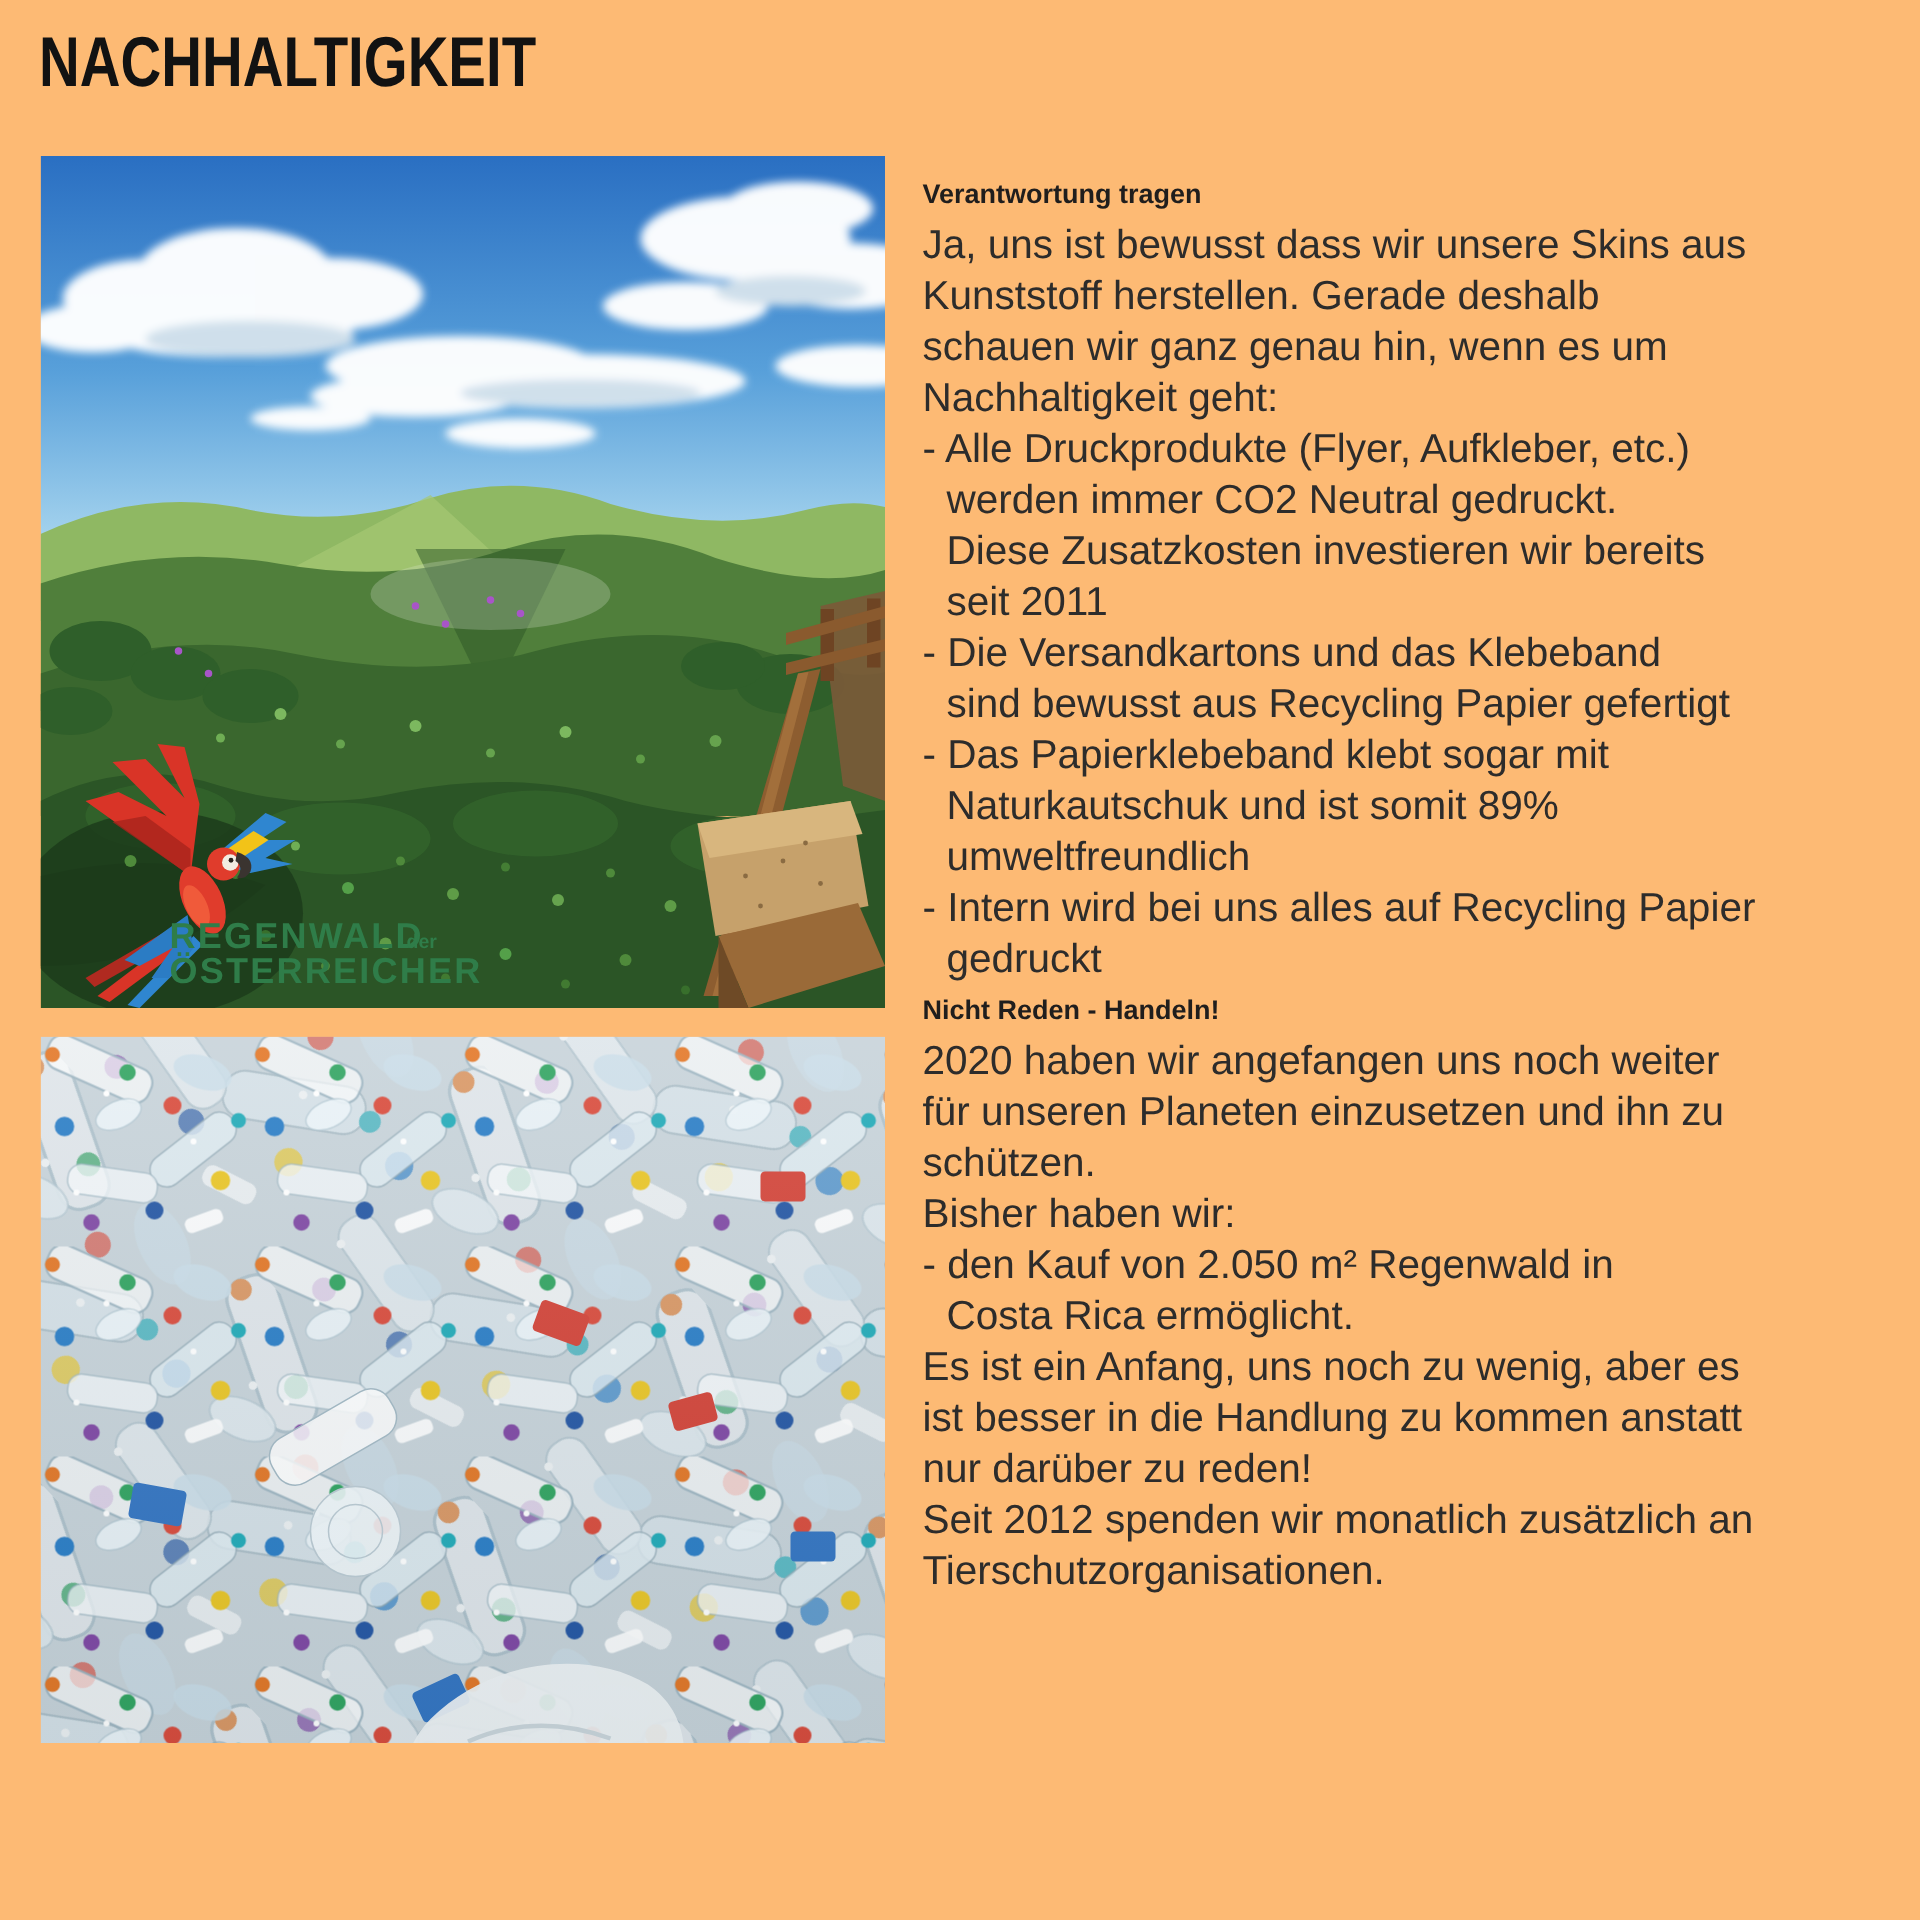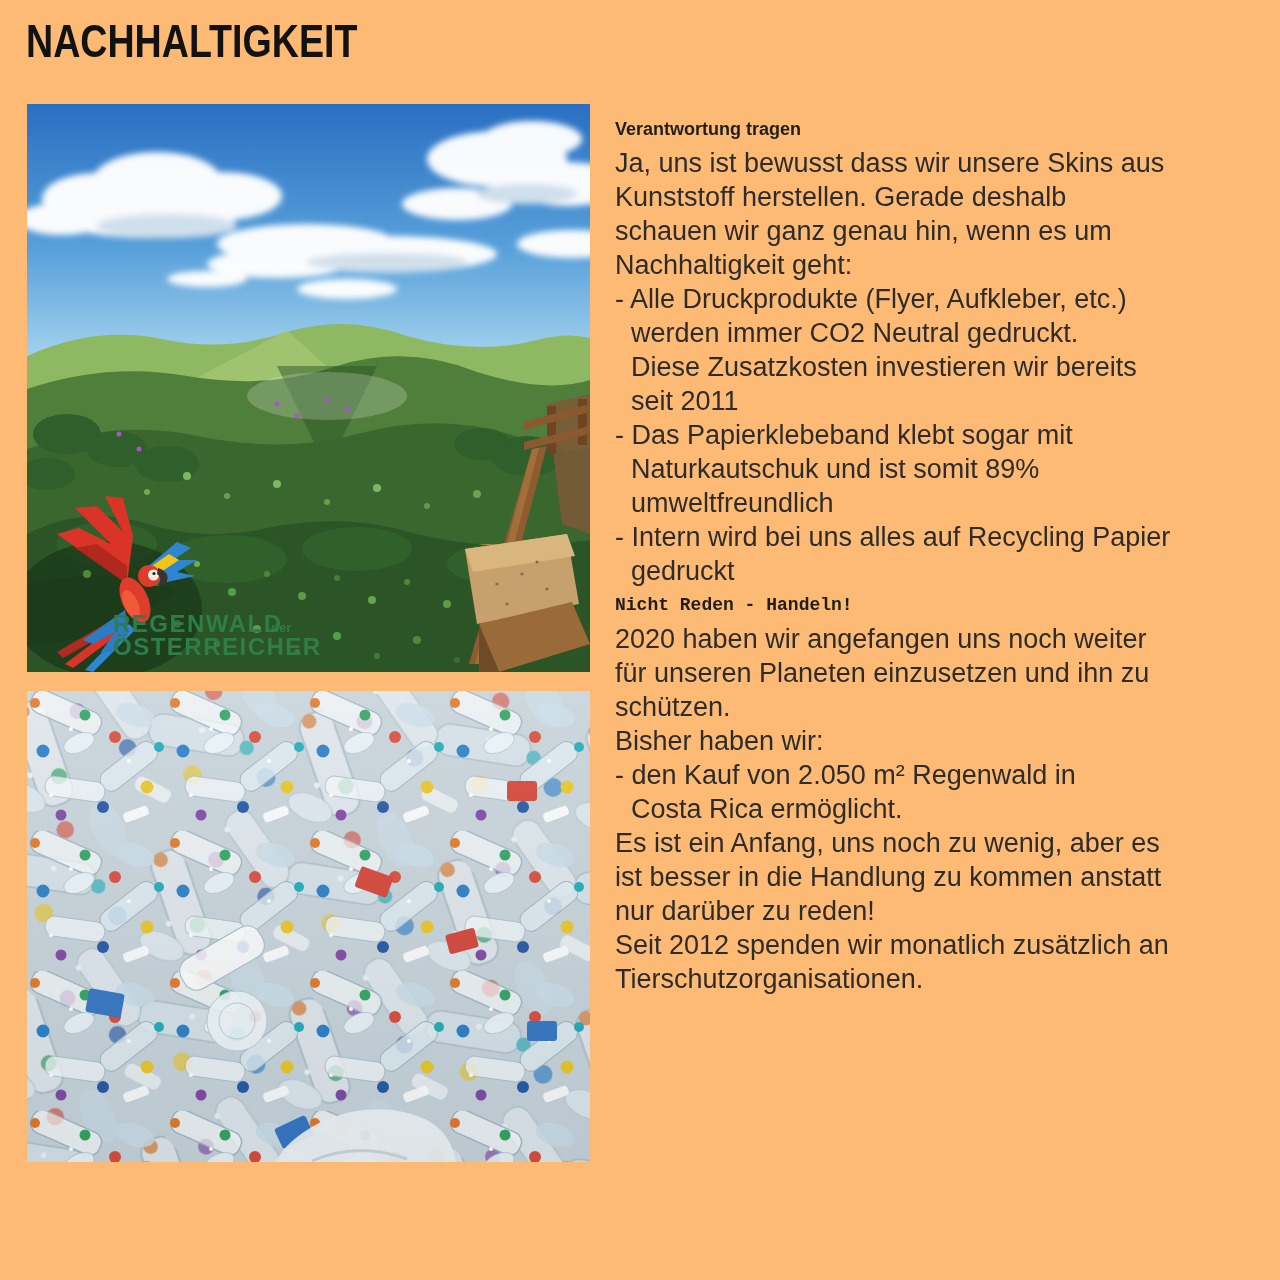--- a/index.html
+++ b/index.html
@@ -9,21 +9,21 @@
          color:#121212;transform:scaleX(.80);transform-origin:0 0;white-space:nowrap;}
   .photo{position:absolute;left:27px;overflow:hidden;}
   .photo svg{display:block;}
   .photo.rainforest{top:104px;width:563px;height:710px;}
   .photo.plastic{top:691px;width:563px;height:471px;}
   .col{position:absolute;left:615px;top:112px;width:650px;color:#2d2c2b;
        font-size:27px;line-height:34px;}
   .col h2{font-size:18px;line-height:34px;font-weight:700;margin:0;color:#201e1d;}
   .col p{margin:0;white-space:pre-line;}
   .bullet{margin:0;padding-left:16px;text-indent:-16px;white-space:pre-line;}
-  .gap-lg{margin-top:36px;font-family:Liberation Mono, monospace;}
+  .gap-lg{margin-top:36px;}
   .gap-md{margin-top:20px;}
   .gap-sm{margin-top:18px;}
 </style>
 </head>
 <body>
 
 <div class="page">
 
   <div class="title">NACHHALTIGKEIT</div>
 
@@ -252,20 +252,22 @@
   <div class="col">
     <h2>Verantwortung tragen</h2>
     <p>Ja, uns ist bewusst dass wir unsere Skins aus
 Kunststoff herstellen. Gerade deshalb
 schauen wir ganz genau hin, wenn es um
 Nachhaltigkeit geht:</p>
     <div class="bullet">- Alle Druckprodukte (Flyer, Aufkleber, etc.)
 werden immer CO2 Neutral gedruckt.
 Diese Zusatzkosten investieren wir bereits
 seit 2011</div>
+    <div class="bullet">- Die Versandkartons und das Klebeband
+sind bewusst aus Recycling Papier gefertigt</div>
     <div class="bullet">- Das Papierklebeband klebt sogar mit
 Naturkautschuk und ist somit 89%
 umweltfreundlich</div>
     <div class="bullet">- Intern wird bei uns alles auf Recycling Papier
 gedruckt</div>
 
     <h2 class="gap-lg">Nicht Reden - Handeln!</h2>
     <p>2020 haben wir angefangen uns noch weiter
 für unseren Planeten einzusetzen und ihn zu
 schützen.</p>

